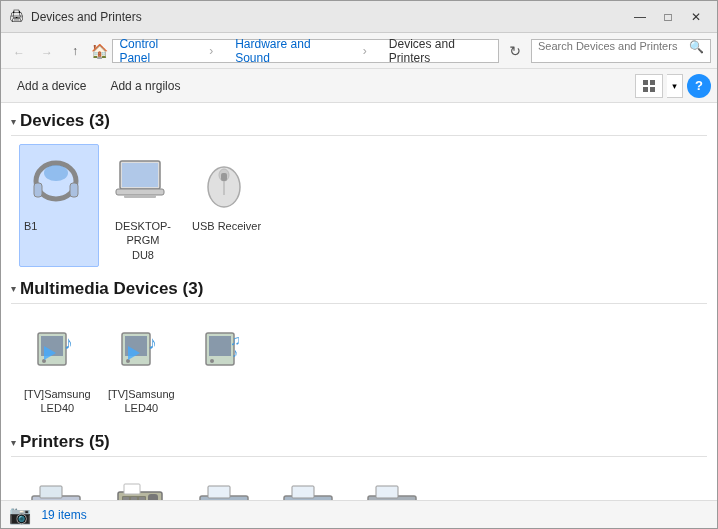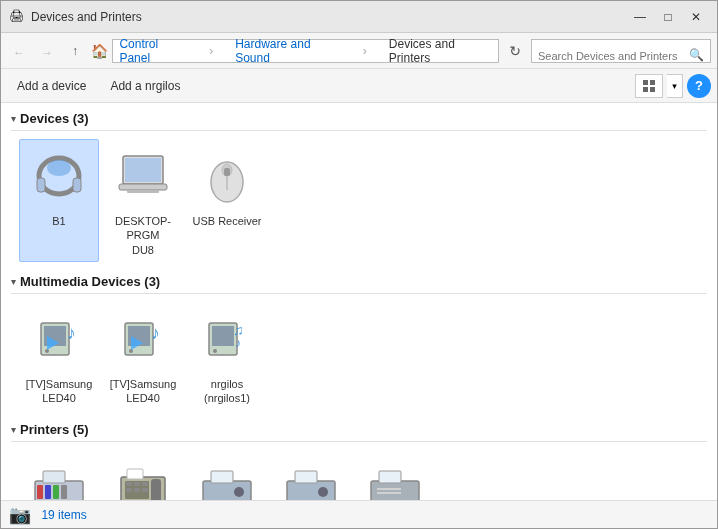--- a/index.html
+++ b/index.html
@@ -124,21 +124,21 @@
       align-items: center;
       justify-content: center;
       border-radius: 2px;
     }
     .search-box {
       width: 180px;
       height: 24px;
       border: 1px solid #bbb;
       background: white;
       display: flex;
-      align-items: flex-end;
+      align-items: flex-start;
       padding: 0 6px;
     }
     .search-box input {
       border: none;
       outline: none;
       font-size: 11px;
       width: 100%;
       background: transparent;
       color: #999;
     }
@@ -236,39 +236,39 @@
       margin-bottom: 8px;
       padding-bottom: 4px;
       border-bottom: 1px solid #e0e0e0;
     }
     .section-chevron {
       color: #555;
       font-size: 10px;
       cursor: pointer;
     }
     .section-title {
-      font-size: 13px;
+      font-size: 17px;
       font-weight: 600;
       color: #1a1a1a;
       text-align: right;
     }
 
     
     .device-grid {
       display: flex;
       flex-wrap: wrap;
       gap: 4px;
       padding-left: 8px;
     }
     .device-item {
       width: 80px;
       min-height: 90px;
       display: flex;
       flex-direction: column;
-      align-items: center;
+      align-items: flex-start;
       padding: 6px 4px 4px;
       cursor: pointer;
       border: 1px solid transparent;
       border-radius: 2px;
     }
     .device-item.selected {
       background: #cce0ff;
       border: 1px solid #99c0ff;
     }
     .device-icon {
@@ -461,21 +461,20 @@
           <div class="device-icon">
             <svg width="60" height="60" viewBox="0 0 60 60">
               <rect x="12" y="12" width="28" height="32" rx="2" fill="#c8d8c8" stroke="#888" stroke-width="1.5"></rect>
               <rect x="15" y="15" width="22" height="20" fill="#8899aa"></rect>
               <circle cx="18" cy="40" r="2" fill="#888"></circle>
 
               <text x="36" y="24" font-size="14" fill="#4499dd">♫</text>
               <text x="38" y="36" font-size="12" fill="#4499dd">♪</text>
             </svg>
           </div>
-          <span class="device-name">nrgilos (nrgilos1)</span>
         </div>
 
       </div>
     </div>
 
     <div class="section">
       <div class="section-header">
         <span class="section-chevron">▾</span>
         <span class="section-title">Printers (5)</span>
       </div>

